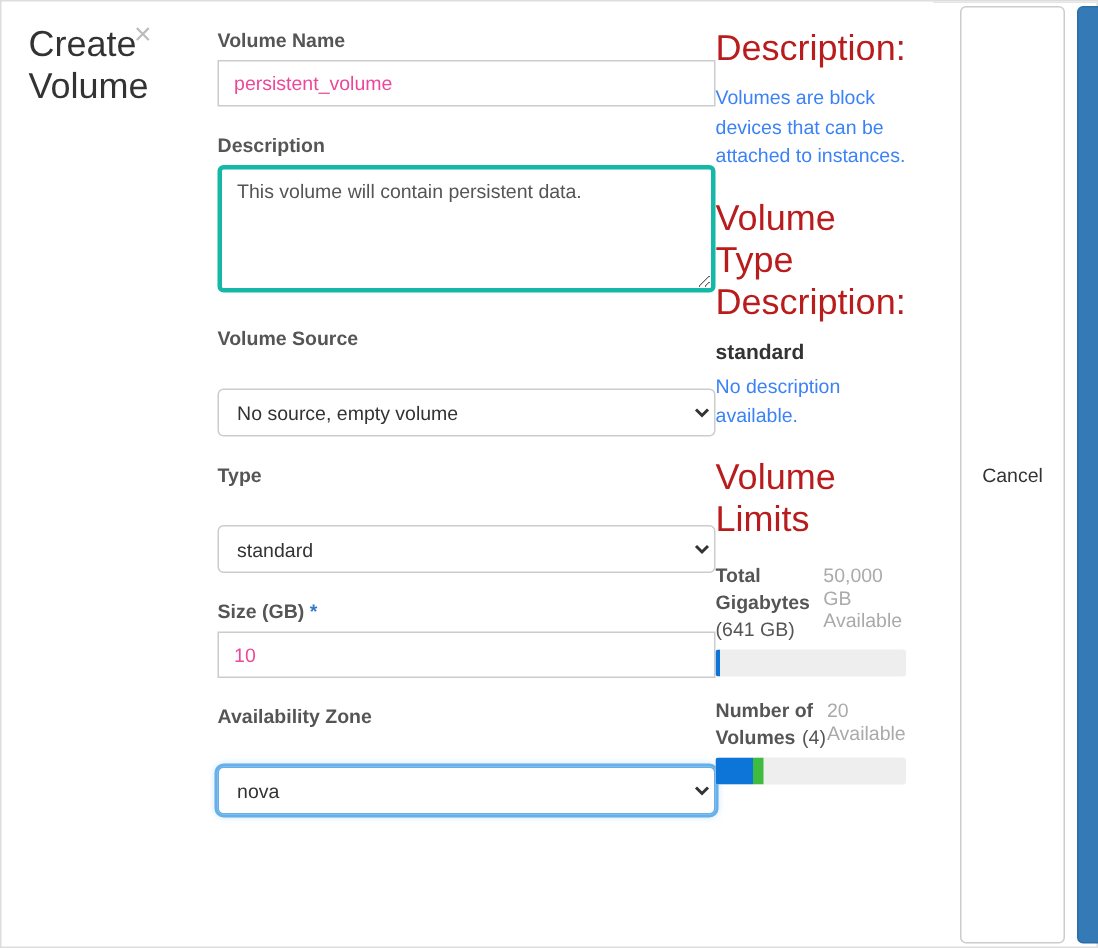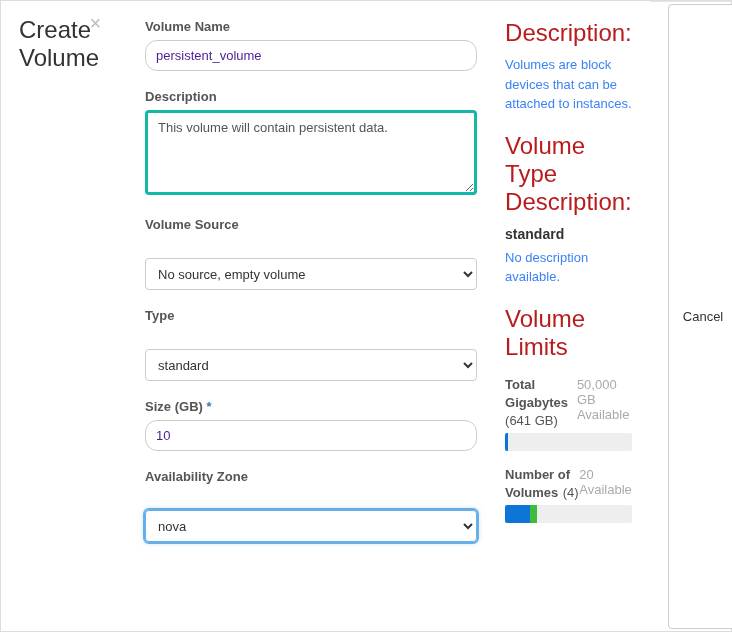--- a/index.html
+++ b/index.html
@@ -39,21 +39,20 @@
       font-size: 20px;
       color: #bbb;
       cursor: pointer;
       background: none;
       border: none;
       line-height: 1;
     }
     .modal-body {
       display: flex;
       padding: 0 18px 18px 28px;
-      gap: 28px;
       flex: 1;
     }
     .left-col {
       width: 332px;
       flex-shrink: 0;
     }
     .right-col {
       flex: 1;
     }
     .form-group {
@@ -66,23 +65,23 @@
       color: #555;
       margin-bottom: 6px;
     }
     .required-asterisk {
       color: #3378c7;
     }
     .form-input {
       width: 100%;
       padding: 7px 10px;
       font-size: 13px;
-      color: #4c1d95;
+      color: #ec4899;
       border: 1px solid #ccc;
-      border-radius: 12px;
+      border-radius: 0;
       background: #fff;
     }
     .form-textarea {
       width: 100%;
       padding: 7px 10px;
       font-size: 13px;
       color: #555;
       border: 3px solid #14b8a6;
       border-radius: 4px;
       background: #fff;

